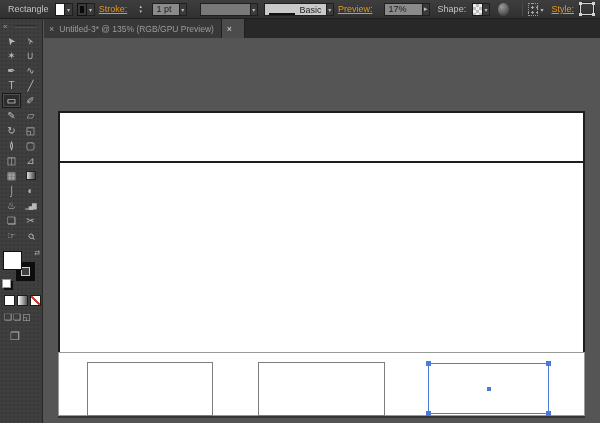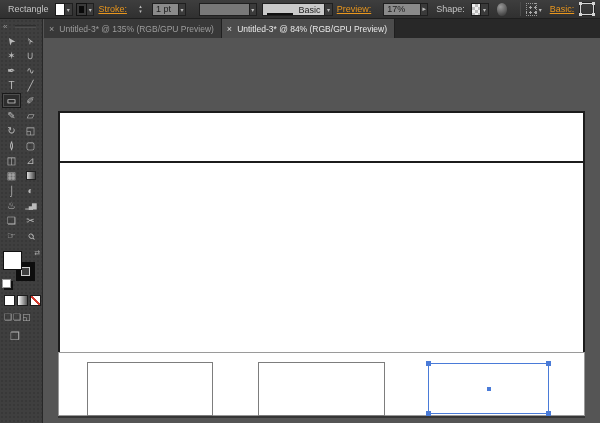--- a/index.html
+++ b/index.html
@@ -115,21 +115,21 @@
     <span class="cb-link">Preview:</span>
     <span class="field" style="width:46px">17%</span>
     <span class="rarrow">►</span>
     <span class="cb-label" style="margin-left:8px">Shape:</span>
     <span class="style-swatch"></span>
     <span class="dd">▾</span>
     <span class="sphere"></span>
     <span class="sep"></span>
     <span class="gridsel"></span>
     <span class="dd" style="background:transparent;border:none">▾</span>
-    <span class="cb-link" style="margin-left:6px">Basic:</span>
+    <span class="cb-link" style="margin-left:6px">Style:</span>
     <span class="shape-widget">
         <i></i>
         <i></i>
         <i></i>
         <i></i>
       </span>
   </div>
 
   <div class="tool-panel">
     <div class="tp-head">
@@ -242,21 +242,20 @@
     <span class="screen-mode">❐</span>
   </div>
 
   <div class="tab-bar">
       <div class="tab">
         <span class="tclose">×</span>
         <span>Untitled-3* @ 135% (RGB/GPU Preview)</span>
       </div>
       <div class="tab active">
         <span class="tclose">×</span>
-        <span>Untitled-3* @ 84% (RGB/GPU Preview)</span>
       </div>
     </div>
 
   <div class="canvas">
       <div class="shape" style="left: 14px; top: 73px; width: 527px; height: 305px; border: 0px solid transparent;"></div>
       <div class="shape" style="left: 14px; top: 73px; width: 527px; height: 52px; border: 2px solid rgb(28, 28, 28);"></div>
       <div class="shape" style="left: 14px; top: 125px; width: 527px; height: 189px; border-top: none; border-right: 2px solid rgb(28, 28, 28); border-bottom: none; border-left: 2px solid rgb(28, 28, 28); border-image: initial;"></div>
       <div class="shape" style="left: 14px; top: 314px; width: 527px; height: 64px; border: 1px solid rgb(154, 154, 154);"></div>
       <div class="shape" style="left: 43px; top: 324px; width: 126px; height: 54px; border: 1px solid rgb(125, 125, 125);"></div>
       <div class="shape" style="left: 214px; top: 324px; width: 127px; height: 54px; border: 1px solid rgb(125, 125, 125);"></div>

